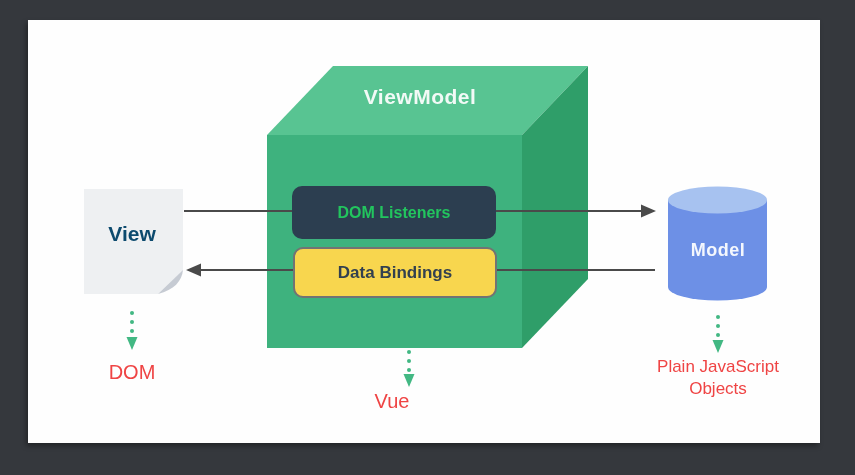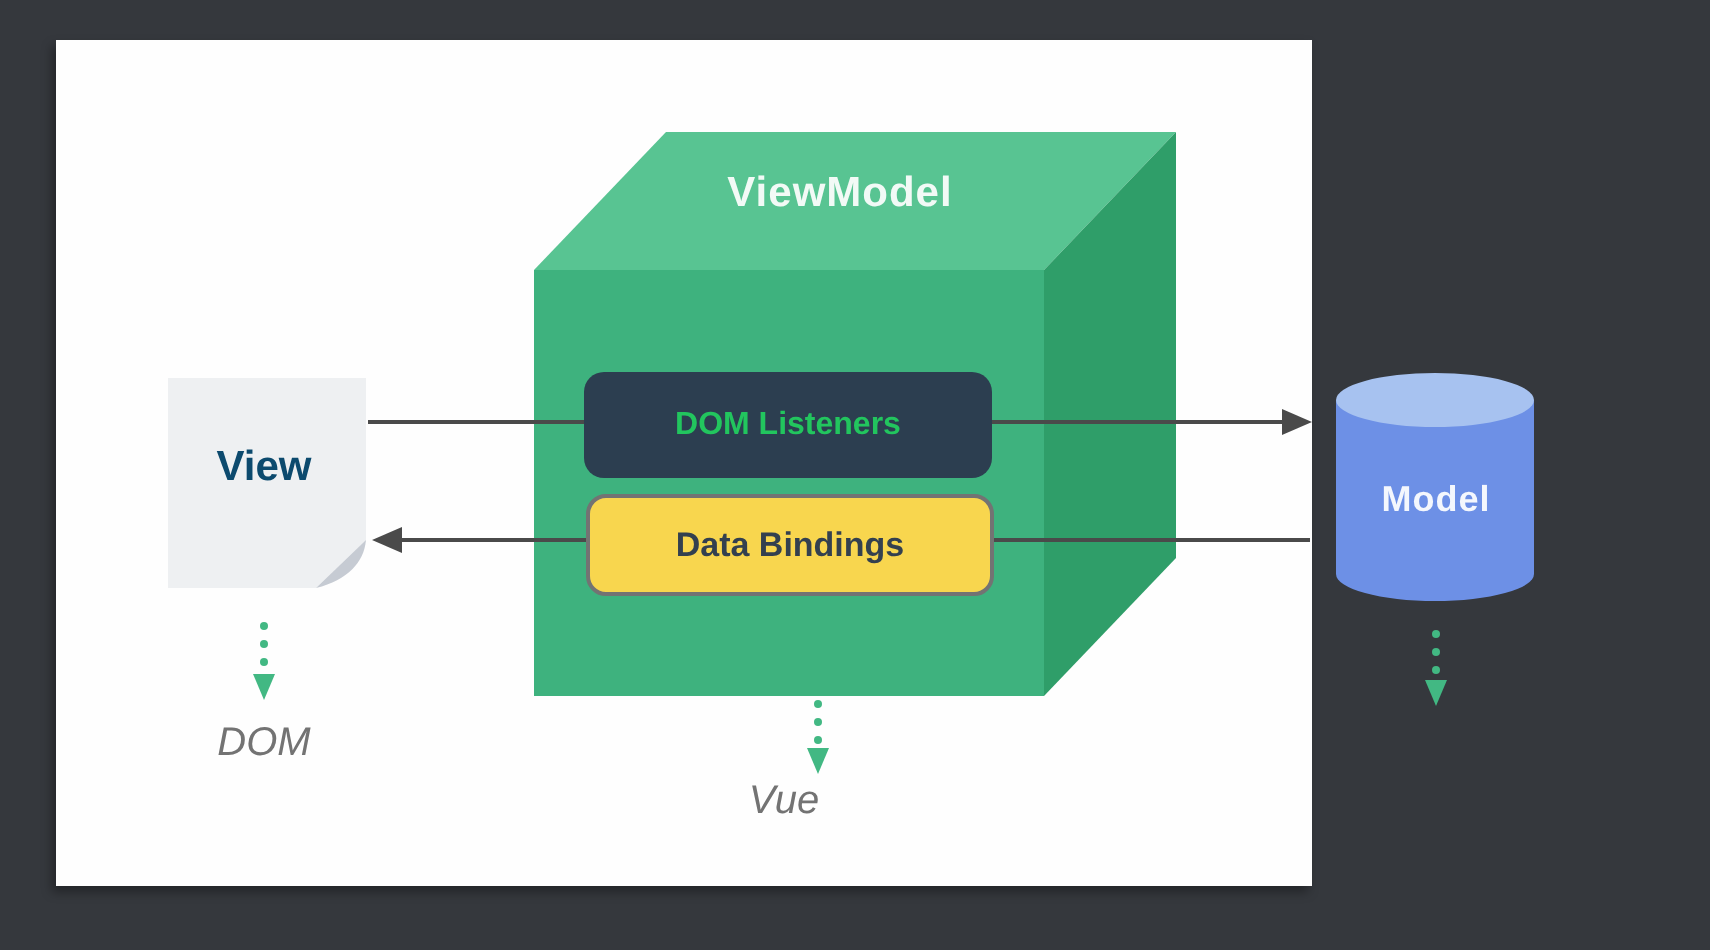--- a/index.html
+++ b/index.html
@@ -9,21 +9,21 @@
   .stage {
     position: relative;
     width: 855px;
     height: 475px;
     background: #35383d;
   }
   .canvas {
     position: absolute;
     left: 28px;
     top: 20px;
-    width: 628px;
+    width: 792px;
     height: 423px;
     background: #fefefe;
     box-shadow: -2px 3px 5px rgba(0,0,0,0.35);
   }
   .canvas > svg {
     position: absolute;
     left: 0; top: 0;
   }
   .overlay {
     position: absolute;
@@ -67,23 +67,22 @@
     font-weight: bold;
   }
   .model-label {
     left: 690px; top: 230px;
     color: #f4f7fd;
     font-size: 18px;
     font-weight: bold;
     letter-spacing: 0.5px;
   }
   .caption {
-    color: #737373;
+    color: #ef4444;
     font-size: 20px;
-    font-style: italic;
   }
   .caption-dom { left: 104px; top: 352px; }
   .caption-vue { left: 364px; top: 381px; }
   .caption-pjo {
     left: 690px; top: 358px;
     width: 160px;
     white-space: normal;
     text-align: center;
     font-size: 17px;
     line-height: 1.32;
@@ -153,15 +152,16 @@
     </div>
 
     <div class="overlay view-label">View</div>
 
     <div class="overlay model-label">Model</div>
 
     <div class="overlay caption caption-dom">DOM</div>
 
     <div class="overlay caption caption-vue">Vue</div>
 
+    <div class="overlay caption caption-pjo">Plain JavaScript Objects</div>
 
   </div>
 </div>
 
 </body></html>

